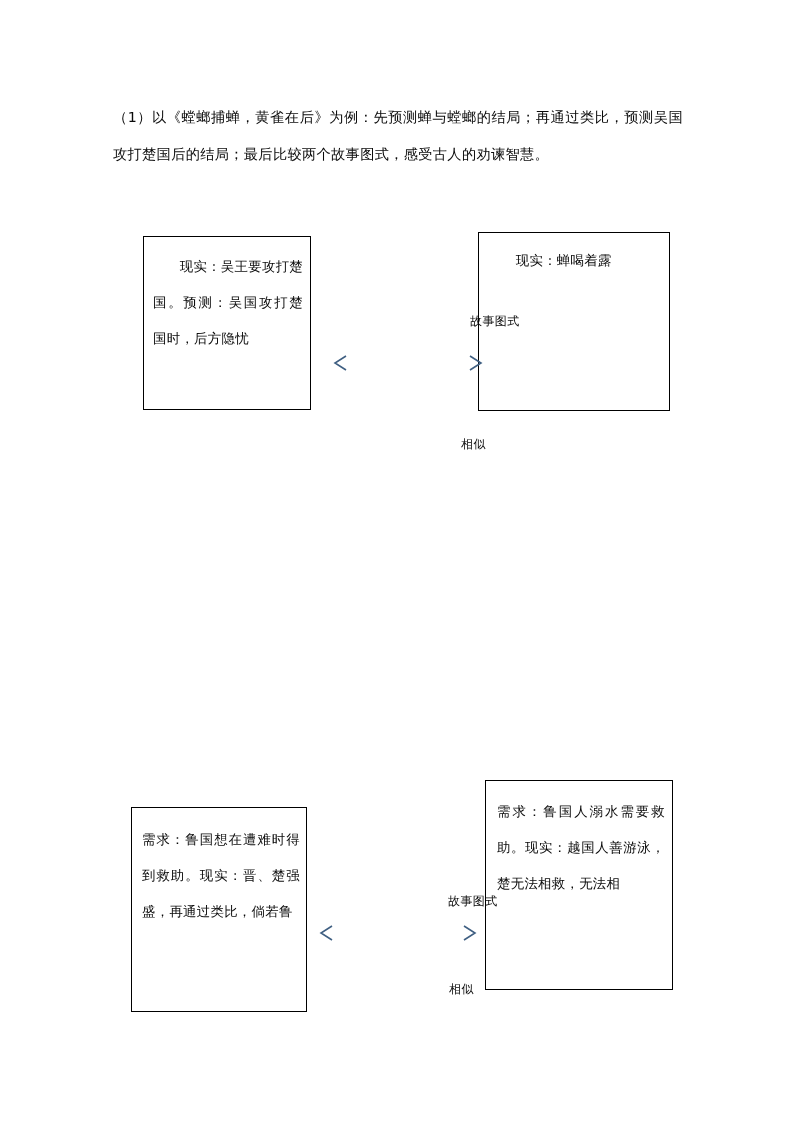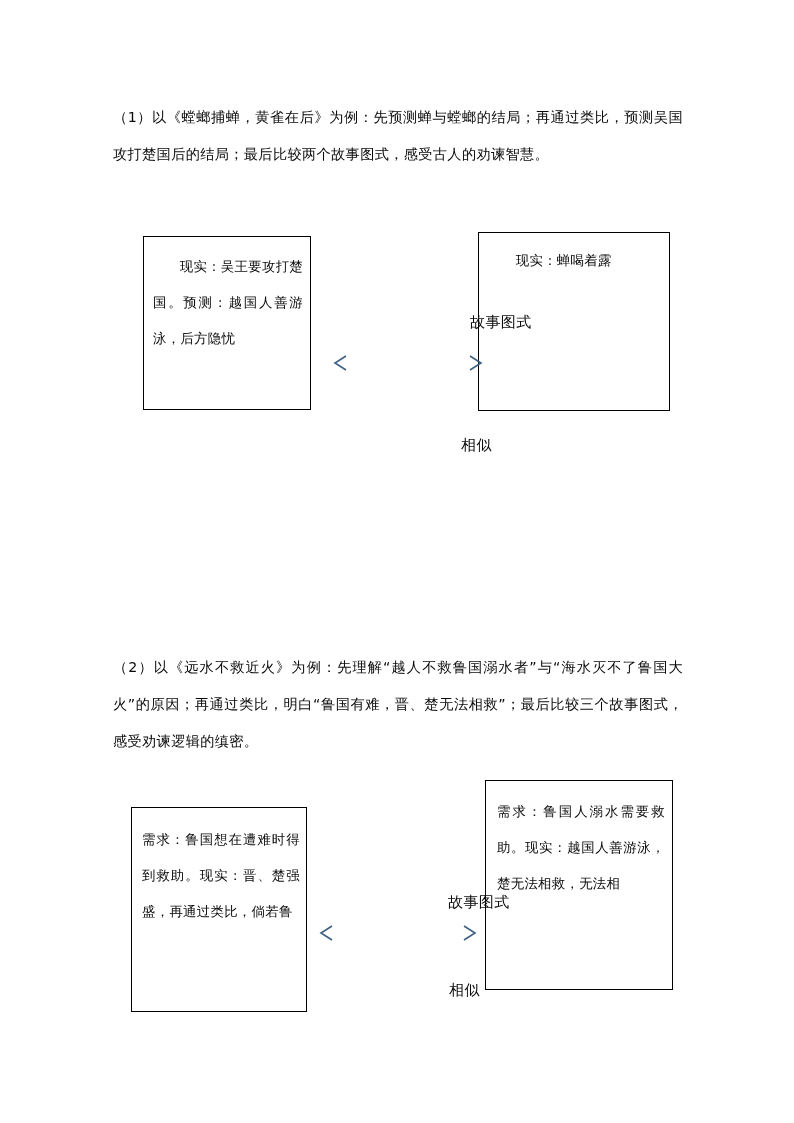--- a/index.html
+++ b/index.html
@@ -69,40 +69,40 @@
   .arrow {
     position: absolute;
     height: 22px;
   }
   #d1-arrow { left: 332px; top: 352px; width: 152px; }
   #d2-arrow { left: 318px; top: 922px; width: 160px; }
 
   
   .label {
     position: absolute;
-    font-size: 15px;
+    font-size: 12px;
     letter-spacing: 0.4px;
     color: #0a0a0a;
     white-space: nowrap;
     font-weight: 500;
   }
   #d1-schema-label  { left: 470px; top: 313px; }
   #d1-similar-label { left: 461px; top: 436px; }
   #d2-schema-label  { left: 448px; top: 893px; }
   #d2-similar-label { left: 449px; top: 981px; }
 </style>
 </head>
 <body>
 
 <div class="page">
 
   <div class="para" id="para-1">（1）以《螳螂捕蝉，黄雀在后》为例：先预测蝉与螳螂的结局；再通过类比，预测吴国攻打楚国后的结局；最后比较两个故事图式，感受古人的劝谏智慧。</div>
 
   <div class="schema-box" id="d1-left-box">
-    <div class="box-text">现实：吴王要攻打楚国。预测：越国人善游泳，后方隐忧</div>
+    <div class="box-text">现实：吴王要攻打楚国。预测：吴国攻打楚国时，后方隐忧</div>
   </div>
 
   <div class="schema-box" id="d1-right-box">
     <div class="box-text">现实：蝉喝着露</div>
   </div>
 
   <div class="arrow" id="d1-arrow">
     <svg width="100%" height="22" viewBox="0 0 152 22" preserveAspectRatio="none">
       <defs>
         <linearGradient id="g1" x1="0" y1="0" x2="1" y2="0">
@@ -116,21 +116,20 @@
       <line x1="6" y1="11" x2="146" y2="11" stroke="url(#g1)" stroke-width="1.6"></line>
       <polyline points="14,4 3,11 14,18" fill="none" stroke="#3f5f82" stroke-width="1.6"></polyline>
       <polyline points="138,4 149,11 138,18" fill="none" stroke="#3f5f82" stroke-width="1.6"></polyline>
     </svg>
   </div>
 
   <div class="label" id="d1-schema-label">故事图式</div>
 
   <div class="label" id="d1-similar-label">相似</div>
 
-  <div class="para" id="para-2">（2）以《远水不救近火》为例：先理解“越人不救鲁国溺水者”与“海水灭不了鲁国大火”的原因；再通过类比，明白“鲁国有难，晋、楚无法相救”；最后比较三个故事图式，感受劝谏逻辑的缜密。</div>
 
   <div class="schema-box" id="d2-left-box">
     <div class="box-text">需求：鲁国想在遭难时得到救助。现实：晋、楚强盛，再通过类比，倘若鲁</div>
   </div>
 
   <div class="schema-box" id="d2-right-box">
     <div class="box-text">需求：鲁国人溺水需要救助。现实：越国人善游泳，楚无法相救，无法相</div>
   </div>
 
   <div class="arrow" id="d2-arrow">

